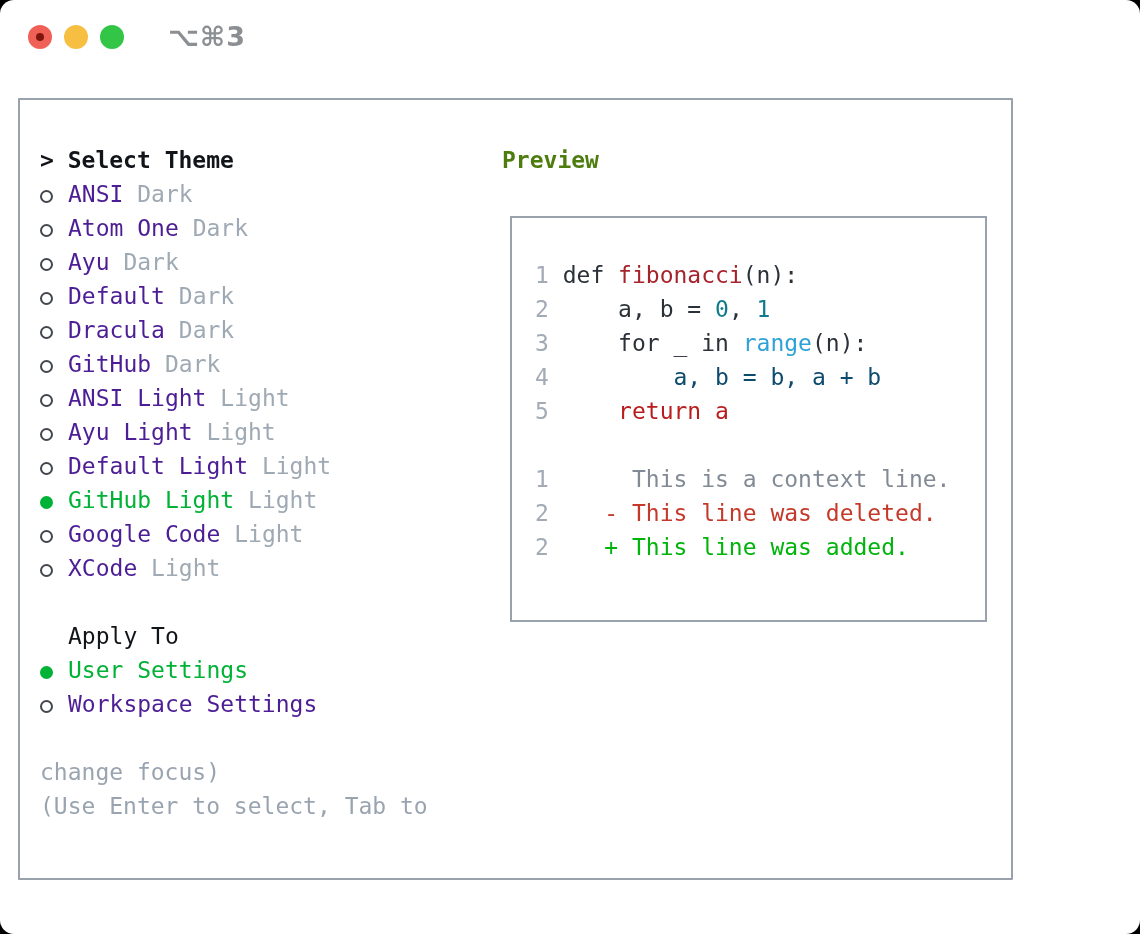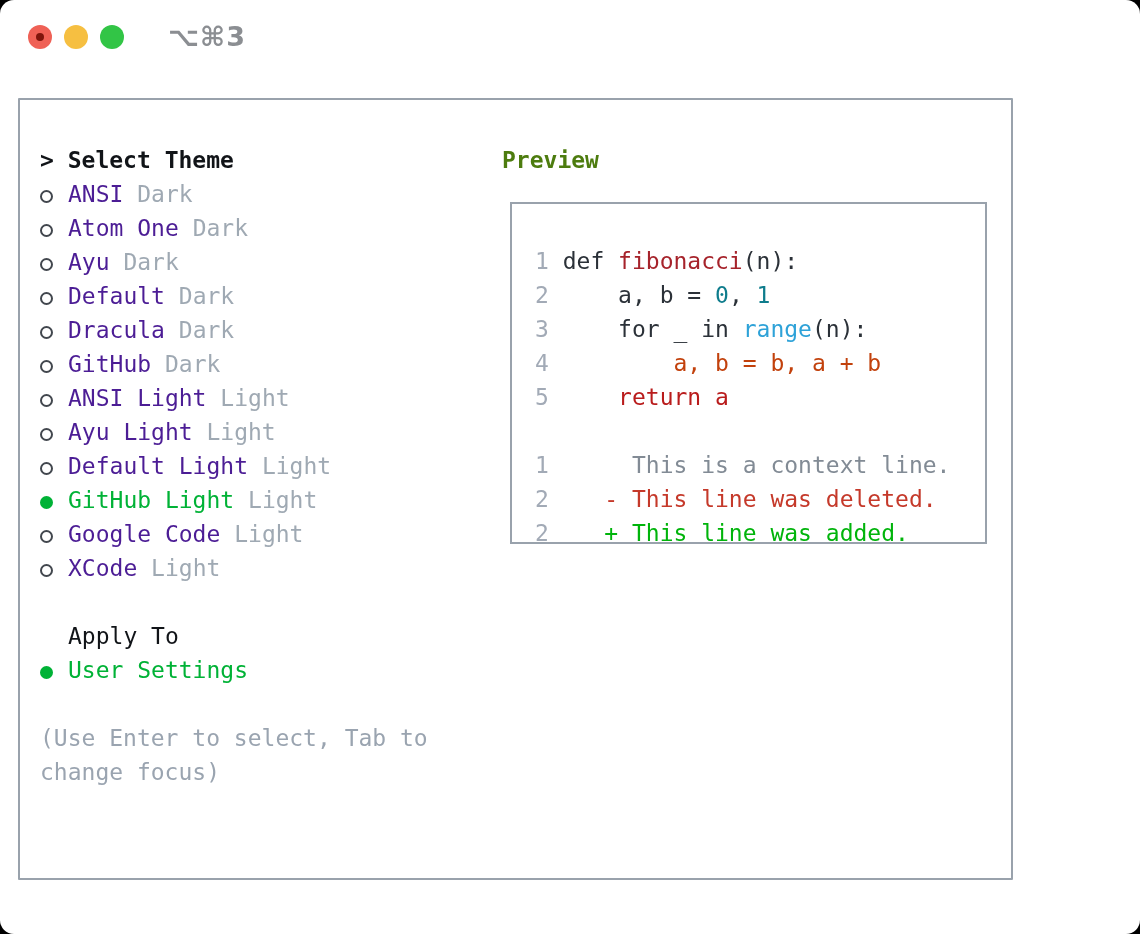--- a/index.html
+++ b/index.html
@@ -34,21 +34,21 @@
     border:2px solid #42474e; border-radius:50%; margin-right:15px; position:relative; top:1px;
   }
   .t-name { color:#4c1d95; }
   .t-tag { color:#9fa9b3; }
   .help-line { color:#9aa4b0; }
   .blank { }
   
   .right-col { position:absolute; left:482px; top:43px; }
   .preview-title { height:34px; line-height:34px; font-weight:bold; color:#4d7c0f; }
   .preview-box {
-    margin-left:8px; margin-top:25px; width:477px; height:342px;
+    margin-left:8px; margin-top:39px; width:477px; height:406px;
     border:2px solid #99a2ac; box-sizing:border-box;
     padding:40px 0 0 23px; overflow:hidden;
   }
   .crow { height:34px; line-height:34px; white-space:pre; color:#2b3138; }
   .ln { display:inline-block; width:1ch; text-align:right; color:#a2aab6; }
 </style>
 </head>
 <body>
 
 <div class="window">
@@ -75,35 +75,36 @@
           <div class="row"><span class="bullet"></span><span class="t-name">Ayu Light</span><span> </span><span class="t-tag">Light</span></div>
           <div class="row"><span class="bullet"></span><span class="t-name">Default Light</span><span> </span><span class="t-tag">Light</span></div>
           <div class="row"><span class="bullet" style="background: rgb(0, 178, 54); border-color: rgb(0, 178, 54);"></span><span class="t-name" style="color: rgb(0, 178, 54);">GitHub Light</span><span> </span><span class="t-tag">Light</span></div>
           <div class="row"><span class="bullet"></span><span class="t-name">Google Code</span><span> </span><span class="t-tag">Light</span></div>
           <div class="row"><span class="bullet"></span><span class="t-name">XCode</span><span> </span><span class="t-tag">Light</span></div>
         </div>
       <div class="row blank"></div>
       <div class="row apply-header">Apply To</div>
       <div id="apply-list">
           <div class="row"><span class="bullet" style="background: rgb(0, 178, 54); border-color: rgb(0, 178, 54);"></span><span class="t-name" style="color: rgb(0, 178, 54);">User Settings</span></div>
+          <div class="row"><span class="bullet"></span><span class="t-name">Workspace Settings</span></div>
         </div>
       <div class="row blank"></div>
       <div id="help-text">
+          <div class="row help-line">change focus)</div>
           <div class="row help-line">(Use Enter to select, Tab to</div>
-          <div class="row help-line">change focus)</div>
         </div>
     </div>
 
     <div class="right-col">
       <div class="preview-title">Preview</div>
       <div class="preview-box" id="preview-box">
           <div class="crow"><span class="ln">1</span><span> </span><span style="color: rgb(43, 49, 56);">def </span><span style="color: rgb(166, 35, 43);">fibonacci</span><span style="color: rgb(43, 49, 56);">(n):</span></div>
           <div class="crow"><span class="ln">2</span><span> </span><span style="color: rgb(43, 49, 56);">    a, b = </span><span style="color: rgb(14, 124, 140);">0</span><span style="color: rgb(43, 49, 56);">, </span><span style="color: rgb(14, 124, 140);">1</span></div>
           <div class="crow"><span class="ln">3</span><span> </span><span style="color: rgb(43, 49, 56);">    for _ in </span><span style="color: rgb(46, 162, 216);">range</span><span style="color: rgb(43, 49, 56);">(n):</span></div>
-          <div class="crow"><span class="ln">4</span><span> </span><span style="color: #c2410c;">        a, b = b, a + b</span></div>
+          <div class="crow"><span class="ln">4</span><span> </span><span style="color: #0c4a6e;">        a, b = b, a + b</span></div>
           <div class="crow"><span class="ln">5</span><span> </span><span style="color: #b91c1c;">    return a</span></div>
           <div class="crow"><span class="ln"></span><span> </span></div>
           <div class="crow"><span class="ln">1</span><span> </span><span style="color: rgb(130, 139, 149);">     This is a context line.</span></div>
           <div class="crow"><span class="ln">2</span><span> </span><span style="color: rgb(197, 57, 42);">   - This line was deleted.</span></div>
           <div class="crow"><span class="ln">2</span><span> </span><span style="color: rgb(0, 180, 11);">   + This line was added.</span></div>
         </div>
     </div>
   </div>
 </div>
 

